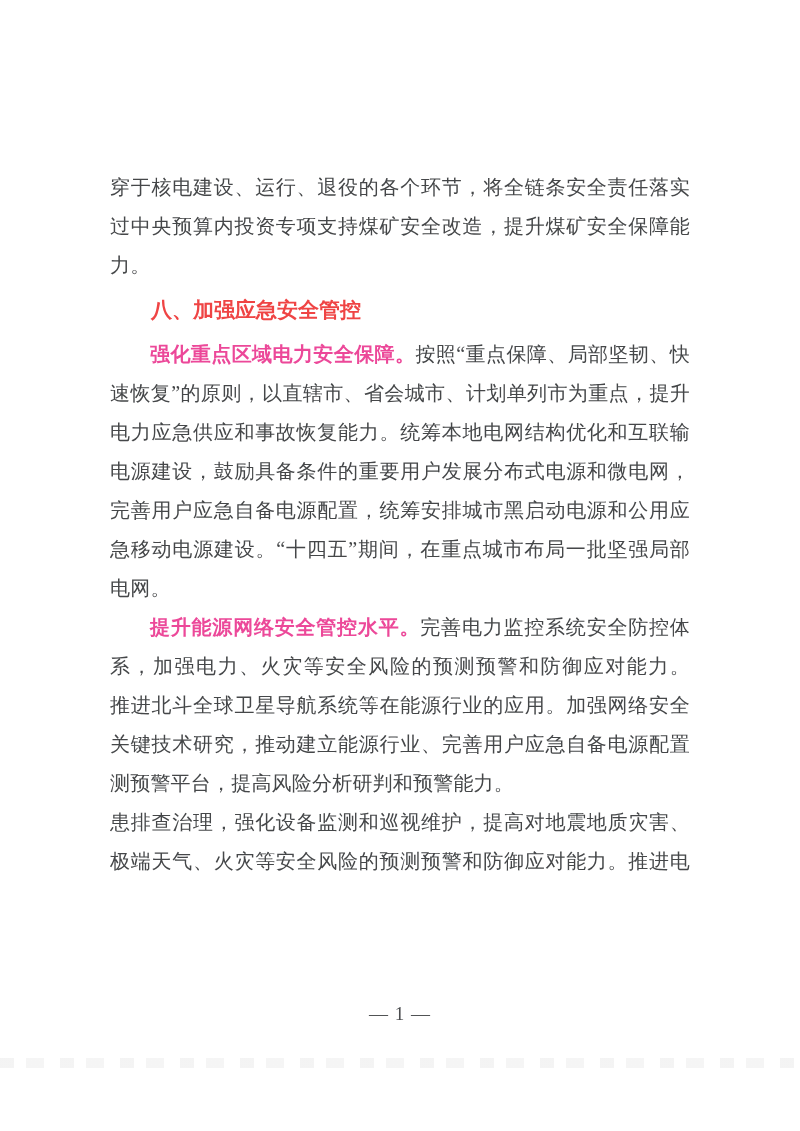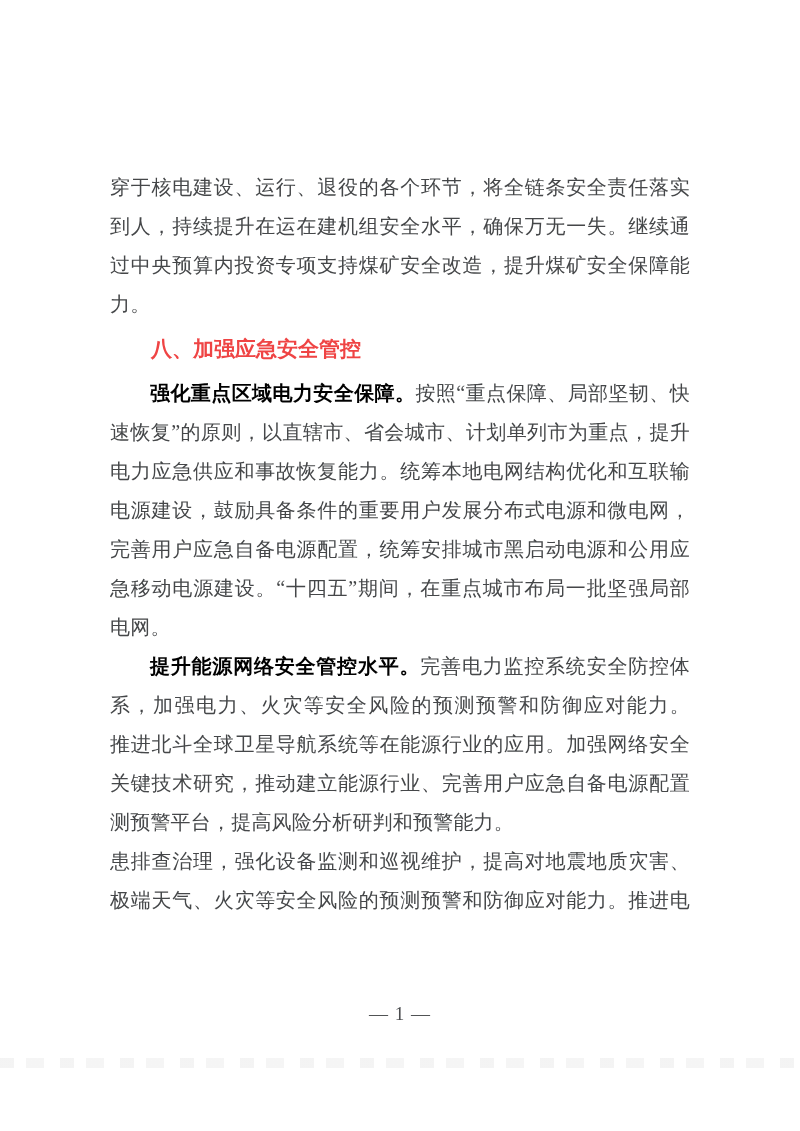--- a/index.html
+++ b/index.html
@@ -32,21 +32,21 @@
     white-space: normal;
     text-align: justify;
     text-align-last: justify;
     overflow: hidden;
     height: 39px;
   }
   .line.indent { padding-left: 40px; }
   .lead {
     font-family: Liberation Mono, monospace;
     font-weight: bold;
-    color: #000000;
+    color: #ec4899;
   }
   .heading {
     font-family: "Liberation Sans", "DejaVu Sans", sans-serif;
     font-weight: bold;
     font-size: 21px;
     line-height: 30px;
     color: #ef4444;
     padding-left: 41px;
     margin: 10px 0 10px 0;
   }
@@ -75,21 +75,20 @@
     );
   }
 </style>
 </head>
 <body>
 
 <div class="page">
   <div class="content">
       <div class="para">
         <div class="line fill">穿于核电建设、运行、退役的各个环节，将全链条安全责任落实</div>
-        <div class="line fill">到人，持续提升在运在建机组安全水平，确保万无一失。继续通</div>
         <div class="line fill">过中央预算内投资专项支持煤矿安全改造，提升煤矿安全保障能</div>
         <div class="line">力。</div>
       </div>
       <div class="heading">八、加强应急安全管控</div>
       <div class="para">
         <div class="line fill indent"><span class="lead">强化重点区域电力安全保障。</span><span>按照“重点保障、局部坚韧、快</span></div>
         <div class="line fill">速恢复”的原则，以直辖市、省会城市、计划单列市为重点，提升</div>
         <div class="line fill">电力应急供应和事故恢复能力。统筹本地电网结构优化和互联输</div>
         <div class="line fill">电源建设，鼓励具备条件的重要用户发展分布式电源和微电网，</div>
         <div class="line fill">完善用户应急自备电源配置，统筹安排城市黑启动电源和公用应</div>

